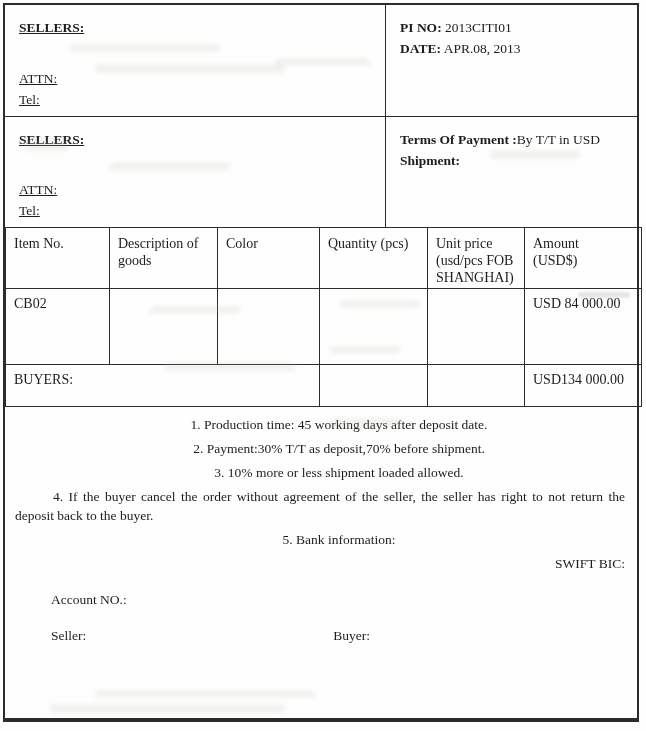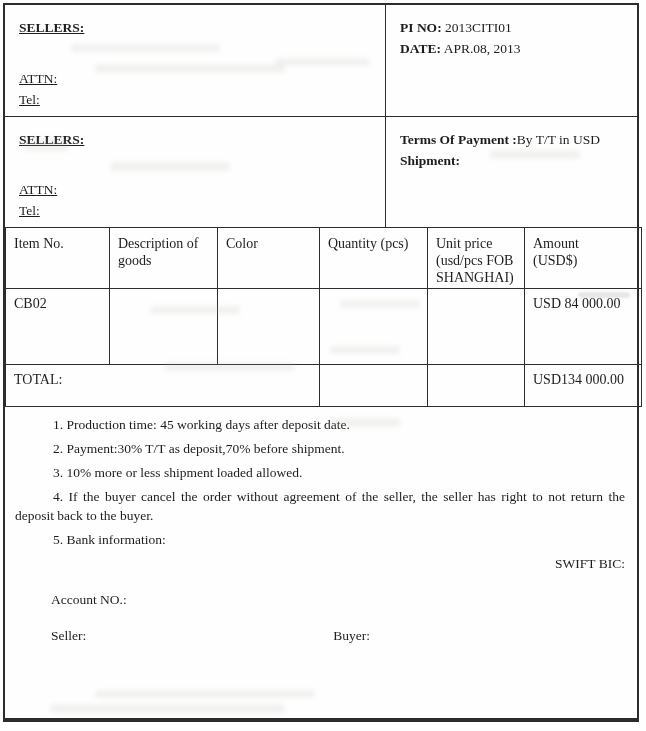--- a/index.html
+++ b/index.html
@@ -60,20 +60,21 @@
   
   .notes{
     box-sizing:border-box;
     padding:8px 12px 0 10px;
     font-size:13.5px;
   }
   .note{
     margin:0 0 5px 0;
     text-indent:38px;
     line-height:19px;
+    text-align:center;
   }
   .note.wrap{text-align:justify;}
   .swift-line{text-align:right;margin:4px 0 0 0;line-height:19px;}
   .account-line{margin:17px 0 0 36px;line-height:19px;}
   .sig-row{display:flex;margin:17px 0 0 36px;line-height:19px;}
   .sig-buyer{margin-left:247px;}
   
   .smudge{
     position:absolute;
     background:#b6b1aa;
@@ -145,21 +146,21 @@
       </tr>
       <tr style="height:76px">
         <td>CB02</td>
         <td></td>
         <td></td>
         <td></td>
         <td></td>
         <td>USD 84 000.00</td>
       </tr>
       <tr style="height:42px">
-        <td colspan="3">TOTAL:</td>
+        <td colspan="3">BUYERS:</td>
         <td></td>
         <td></td>
         <td>USD134 000.00</td>
       </tr>
     </tbody>
       </table>
 
     <div class="notes">
       <p class="note">1. Production time: 45 working days after deposit date.</p>
       <p class="note">2. Payment:30% T/T as deposit,70% before shipment.</p>

